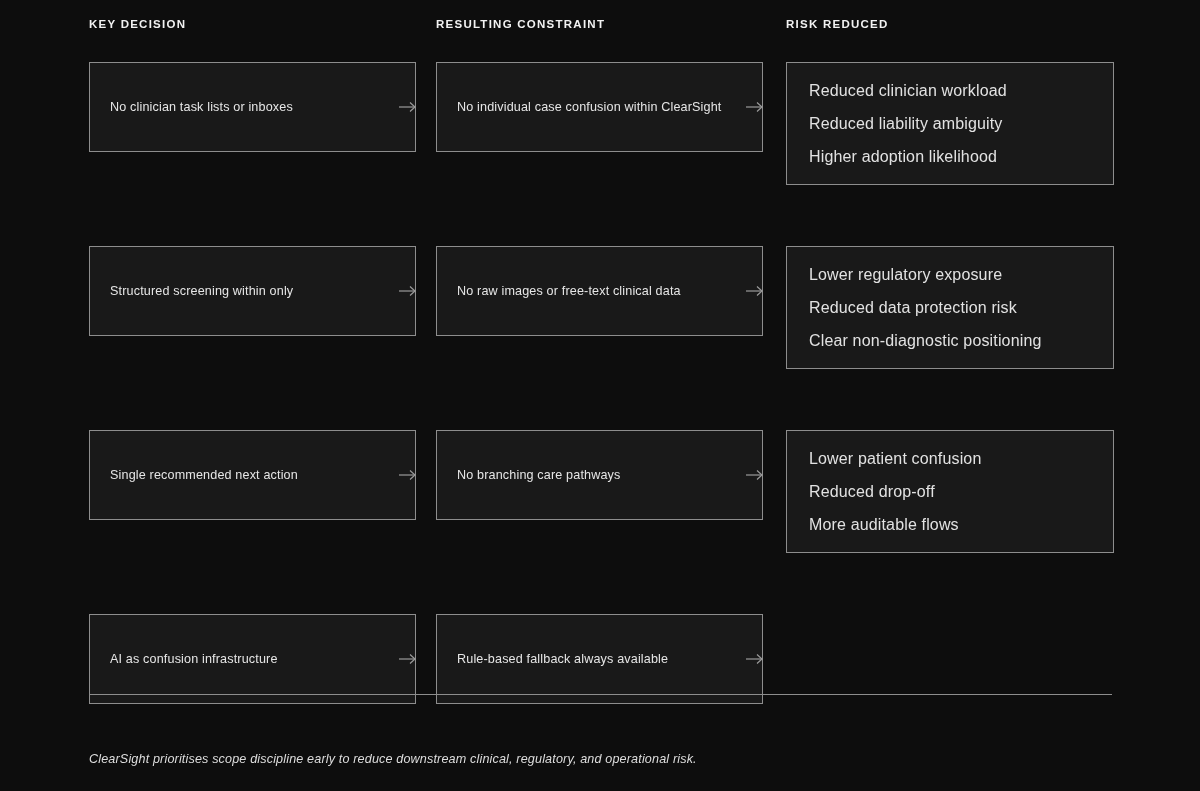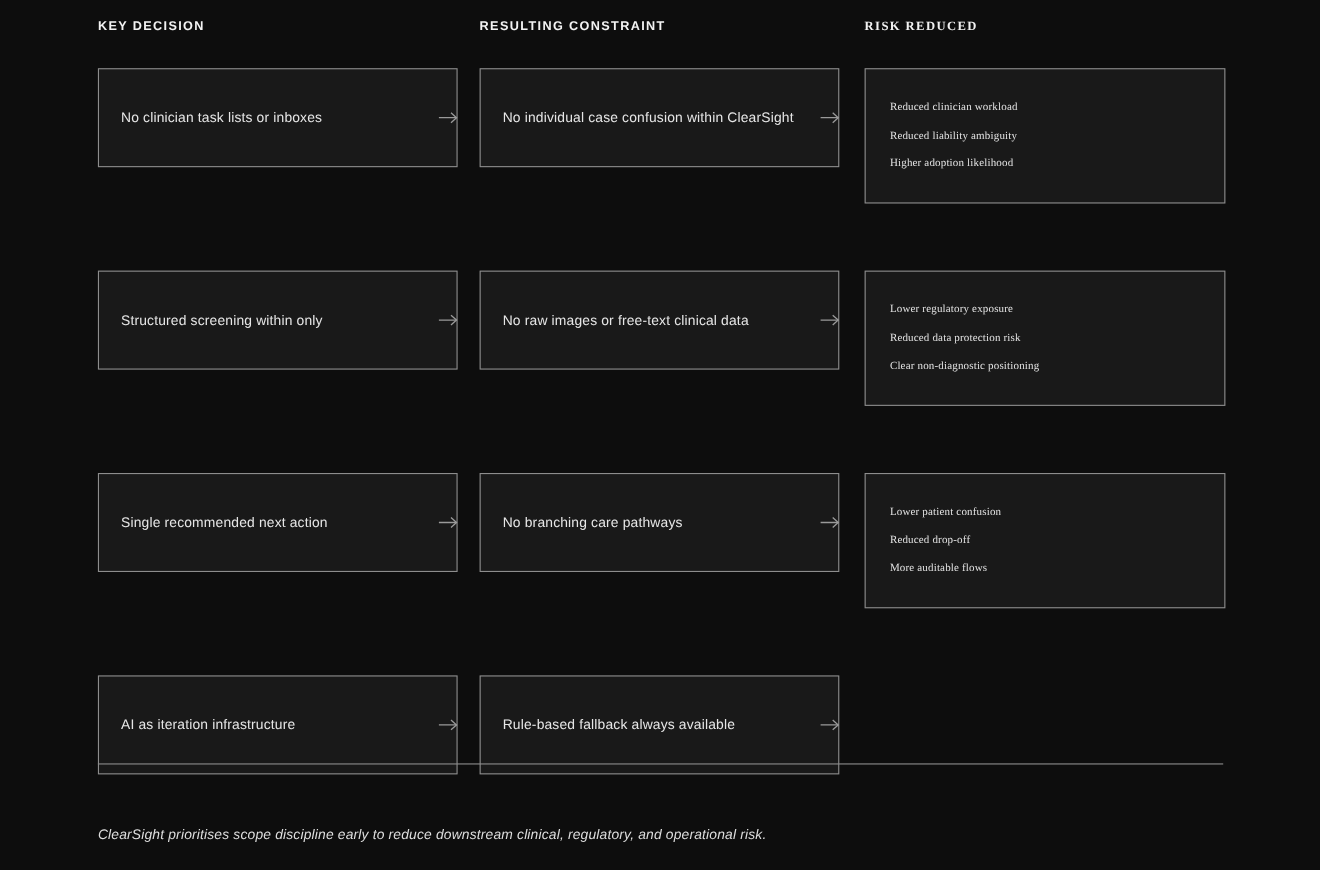--- a/index.html
+++ b/index.html
@@ -39,21 +39,21 @@
     font-size: 11.5px;
     letter-spacing: 1.25px;
     font-weight: 700;
     color: #f2f2f2;
     text-transform: uppercase;
     line-height: 1;
     white-space: nowrap;
   }
   .c1 { width: 347px; }
   .c2 { width: 350px; }
-  .c3 { width: 326px; font-family: Liberation Serif, serif; }
+  .c3 { width: 326px; }
 
   .row {
     display: flex;
     align-items: flex-start;
   }
   .row-sp { height: 61px; }
 
   .cell { position: relative; box-sizing: border-box; }
   .cell.c1 { width: 347px; }
   .cell.c2 { width: 350px; }
@@ -86,21 +86,21 @@
     color: #e6e6e6;
     letter-spacing: 0.15px;
   }
 
   .risk-list {
     display: flex;
     flex-direction: column;
     gap: 13.5px;
   }
   .risk-item {
-    font-size: 10px;
+    font-size: 16px;
     line-height: 1.2;
     color: #e2e2e2;
     letter-spacing: 0.15px;
   }
 
   
   .arrow {
     position: absolute;
     left: 309px;
     top: 36px;
@@ -248,21 +248,21 @@
           </div>
         </div>
       </div>
     </div>
 
     <div class="row-sp"></div>
 
     <div class="row">
       <div class="cell c1">
         <div class="box decision">
-          <div class="box-label">AI as iteration infrastructure</div>
+          <div class="box-label">AI as confusion infrastructure</div>
         </div>
         <span class="arrow">
           <svg width="20" height="18" viewBox="0 0 20 18" fill="none" stroke="#9a9a9a" stroke-width="1.2">
             <path d="M1 9 H17"></path>
               <path d="M12 4.5 L17 9 L12 13.5"></path>
           </svg>
         </span>
       </div>
       <div class="cell c2">
         <div class="box constraint">

